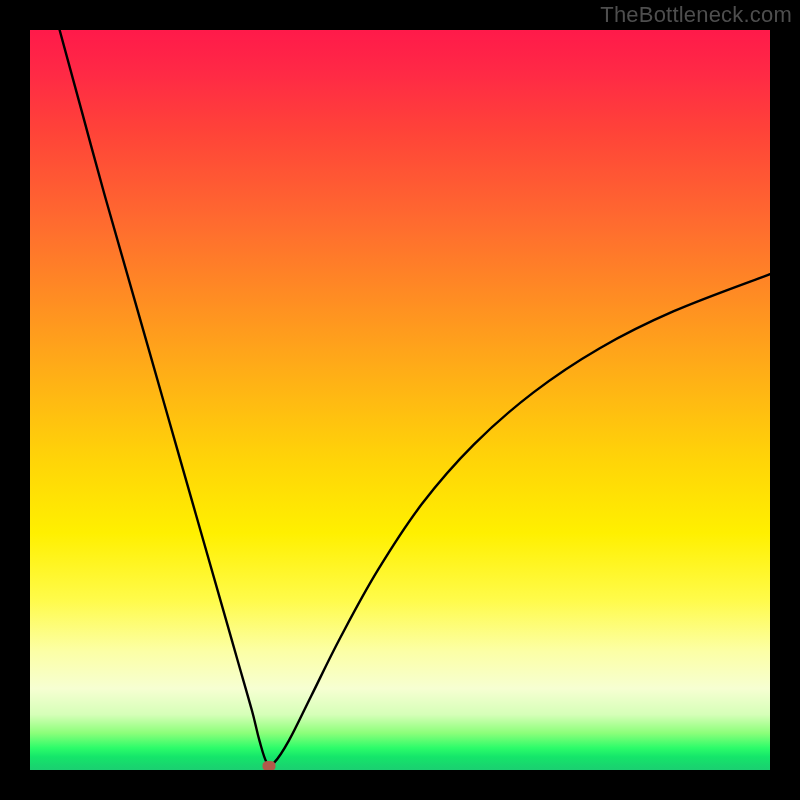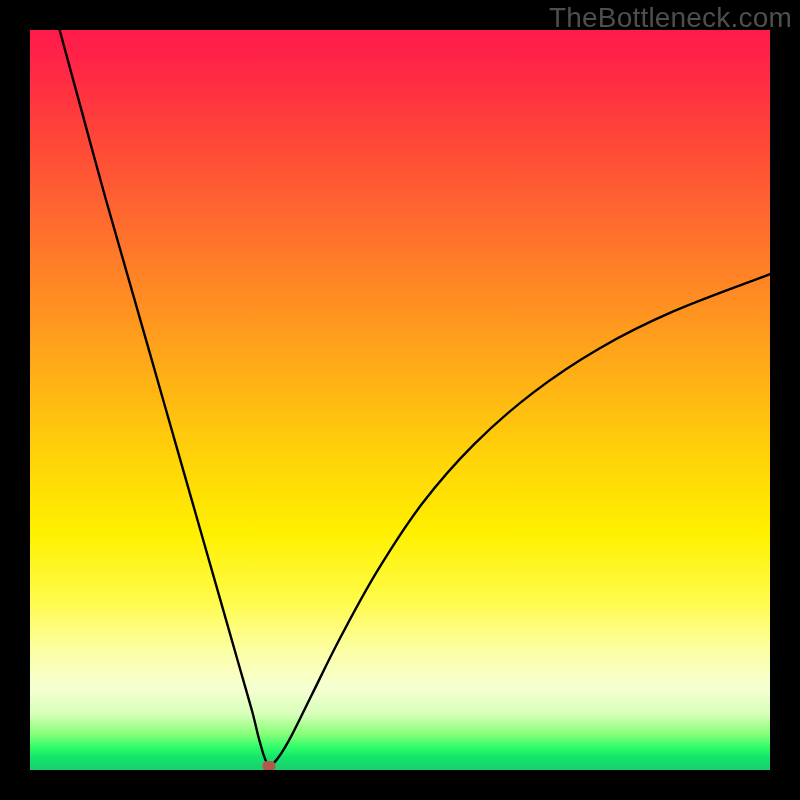--- a/index.html
+++ b/index.html
@@ -15,21 +15,21 @@
     position: relative;
     width: 800px;
     height: 800px;
     background: #000;
   }
   .watermark {
     position: absolute;
     top: 2px;
     right: 8px;
     color: #4e4e4e;
-    font-size: 28px;
+    font-size: 22px;
     font-weight: 400;
     letter-spacing: 0.2px;
     z-index: 5;
   }
   .plot-area {
     position: absolute;
     left: 30px;
     top: 30px;
     width: 740px;
     height: 740px;

